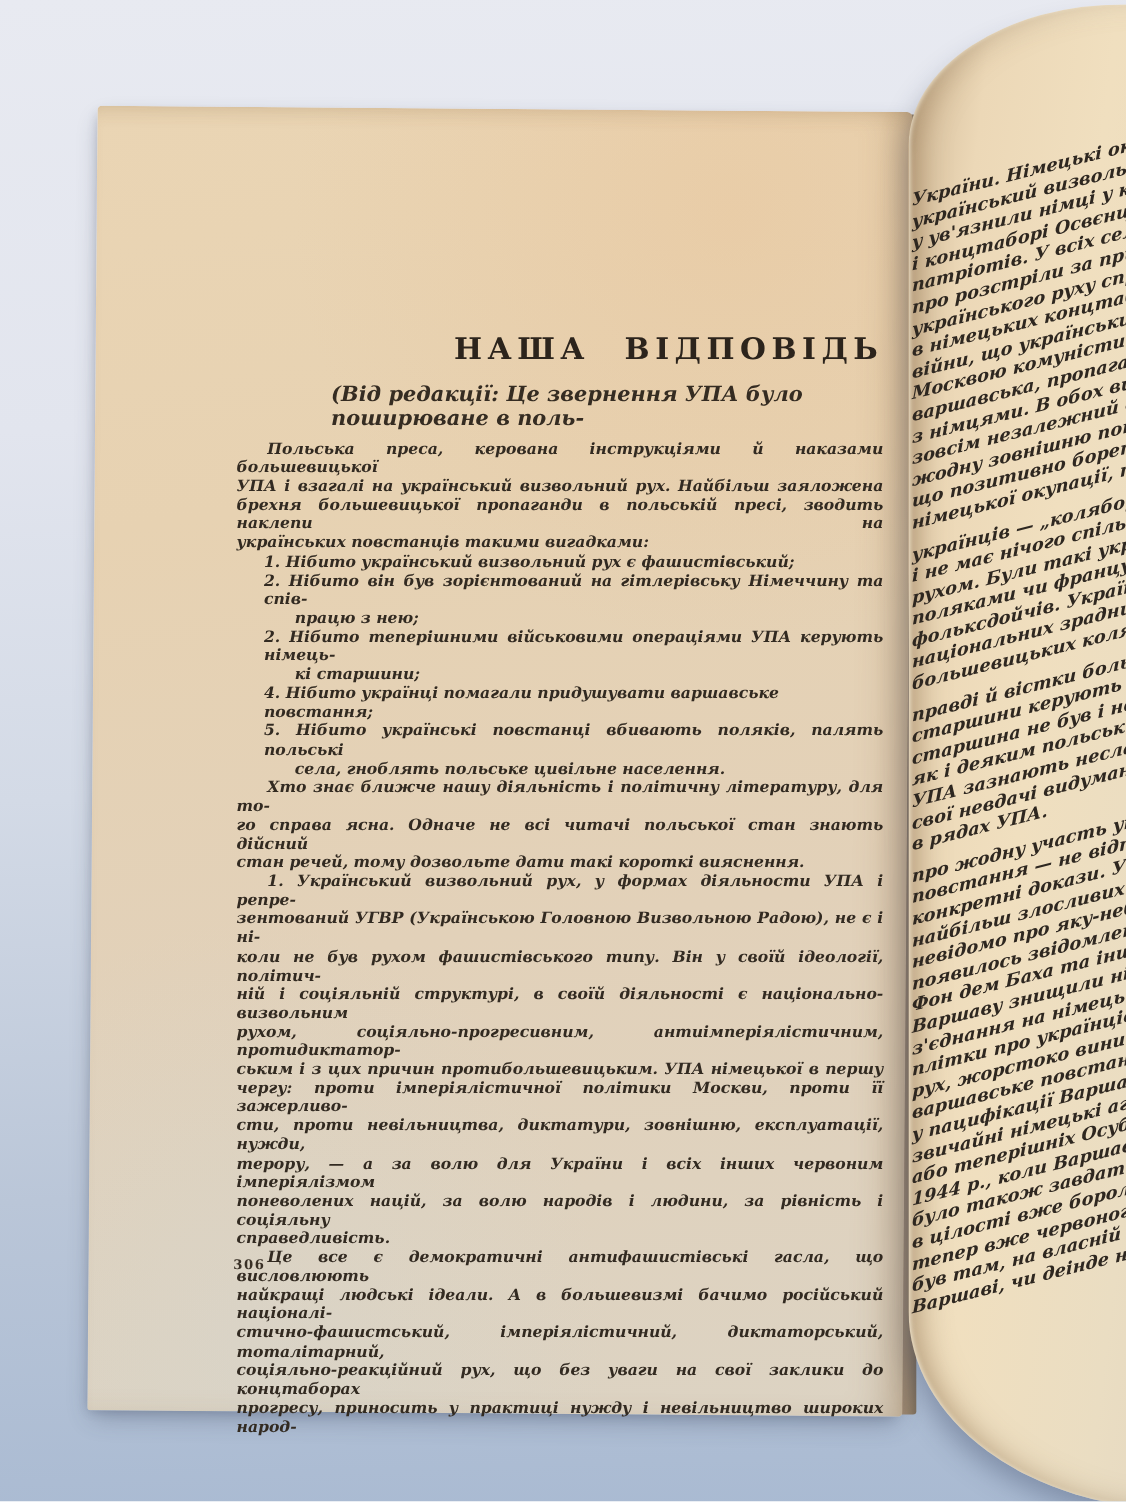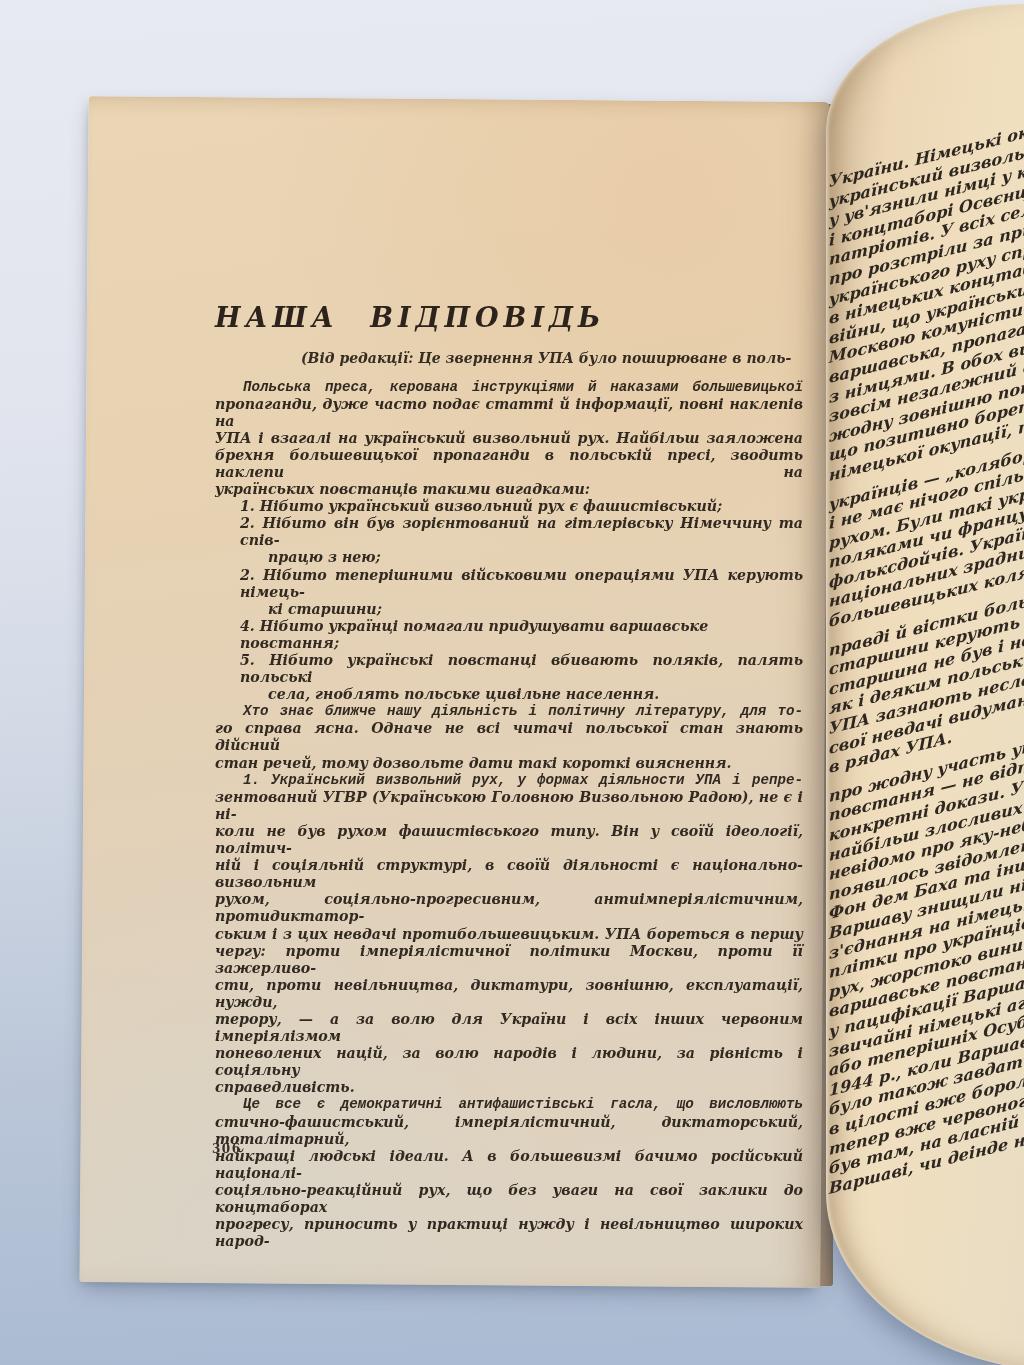--- a/index.html
+++ b/index.html
@@ -28,38 +28,38 @@
       -3px 4px 10px -4px rgba(52,62,88,.25),
       inset -30px 0 36px -20px rgba(126,92,54,.42),
       inset 0 12px 18px -14px rgba(150,116,72,.30);
   }
   .lp-inner{
     position:absolute; left:131px; top:0; width:588px; height:100%;
     transform:rotate(-.45deg);
     color:#322920;
   }
   .lp-title{
-    margin-top:203px; text-align:left;
-    font-style:italic; font-weight:600; font-size:27px;
+    margin-top:203px; text-align:right;
+    font-weight:600; font-size:27px;
     letter-spacing:5px; word-spacing:17px; color:#2c241c;
     white-space:nowrap;
   }
   .lp-editorial{
     margin-top:15px; font-style:italic; font-weight:600;
-    font-size:14px; line-height:21.5px; color:#352c22;
+    font-size:19px; line-height:21.5px; color:#352c22;
   }
   .lp-editorial .ed1{padding-left:86px;}
   .lp-editorial .ed2{padding-left:20px;}
   .lp-body{
     margin-top:9px; font-style:italic; font-weight:600;
     font-size:14.2px; line-height:17.1px; color:#322a21;
   }
   .lp-body div{min-height:17.1px;}
   .lp-body .j{text-align:justify; text-align-last:justify;}
-  .lp-body .first{text-indent:28px;font-family:Liberation Mono, monospace;}
+  .lp-body .first{text-indent:28px;}
   .lp-body .li{padding-left:25px;}
   .lp-body .lc{padding-left:53px;font-style:italic;}
   .lp-num{
     position:absolute; left:-3px; top:1043px;
     font-style:normal; font-weight:600; font-size:12px;
     letter-spacing:1.5px; color:#393026;
   }
   
   .right-page{
     position:absolute; left:826px; top:4px; width:430px; height:1368px;
@@ -98,49 +98,48 @@
     <div class="lp-inner">
 
       <div class="lp-title">НАША ВІДПОВІДЬ</div>
 
       <div class="lp-editorial">
           <div class="ed1">(Від редакції: Це звернення УПА було поширюване в поль-</div>
         </div>
 
       <div class="lp-body">
           <div class="first j">Польська преса, керована інструкціями й наказами большевицької</div>
-          <div class="j">пропаганди, дуже часто подає статті й інформації, повні наклепів на</div>
           <div class="j">УПА і взагалі на український визвольний рух. Найбільш заяложена</div>
           <div class="j">брехня большевицької пропаганди в польській пресі, зводить наклепи на</div>
           <div>українських повстанців такими вигадками:</div>
           <div class="li">1. Нібито український визвольний рух є фашистівський;</div>
           <div class="li j">2. Нібито він був зорієнтований на гітлерівську Німеччину та спів-</div>
           <div class="lc">працю з нею;</div>
           <div class="li j">2. Нібито теперішними військовими операціями УПА керують німець-</div>
           <div class="lc">кі старшини;</div>
           <div class="li">4. Нібито українці помагали придушувати варшавське повстання;</div>
           <div class="li j">5. Нібито українські повстанці вбивають поляків, палять польські</div>
           <div class="lc">села, гноблять польське цивільне населення.</div>
           <div class="first j">Хто знає ближче нашу діяльність і політичну літературу, для то-</div>
           <div class="j">го справа ясна. Одначе не всі читачі польської стан знають дійсний</div>
           <div>стан речей, тому дозвольте дати такі короткі вияснення.</div>
           <div class="first j">1. Український визвольний рух, у формах діяльности УПА і репре-</div>
           <div class="j">зентований УГВР (Українською Головною Визвольною Радою), не є і ні-</div>
           <div class="j">коли не був рухом фашистівського типу. Він у своїй ідеології, політич-</div>
           <div class="j">ній і соціяльній структурі, в своїй діяльності є національно-визвольним</div>
           <div class="j">рухом, соціяльно-прогресивним, антиімперіялістичним, протидиктатор-</div>
-          <div class="j">ським і з цих невдачі протибольшевицьким. УПА бореться в першу</div>
+          <div class="j">ським і з цих причин протибольшевицьким. УПА німецької в першу</div>
           <div class="j">чергу: проти імперіялістичної політики Москви, проти її зажерливо-</div>
           <div class="j">сти, проти невільництва, диктатури, зовнішню, експлуатації, нужди,</div>
           <div class="j">терору, — а за волю для України і всіх інших червоним імперіялізмом</div>
           <div class="j">поневолених націй, за волю народів і людини, за рівність і соціяльну</div>
           <div>справедливість.</div>
           <div class="first j">Це все є демократичні антифашистівські гасла, що висловлюють</div>
+          <div class="j">найкращі людські ідеали. А в большевизмі бачимо російський націоналі-</div>
           <div class="j">стично-фашистський, імперіялістичний, диктаторський, тоталітарний,</div>
-          <div class="j">найкращі людські ідеали. А в большевизмі бачимо російський націоналі-</div>
           <div class="j">соціяльно-реакційний рух, що без уваги на свої заклики до концтаборах</div>
           <div class="j">прогресу, приносить у практиці нужду і невільництво широких народ-</div>
         </div>
 
       <div class="lp-num">306</div>
     </div>
   </div>
 
   <div class="right-page">
     <div class="rp-text">

